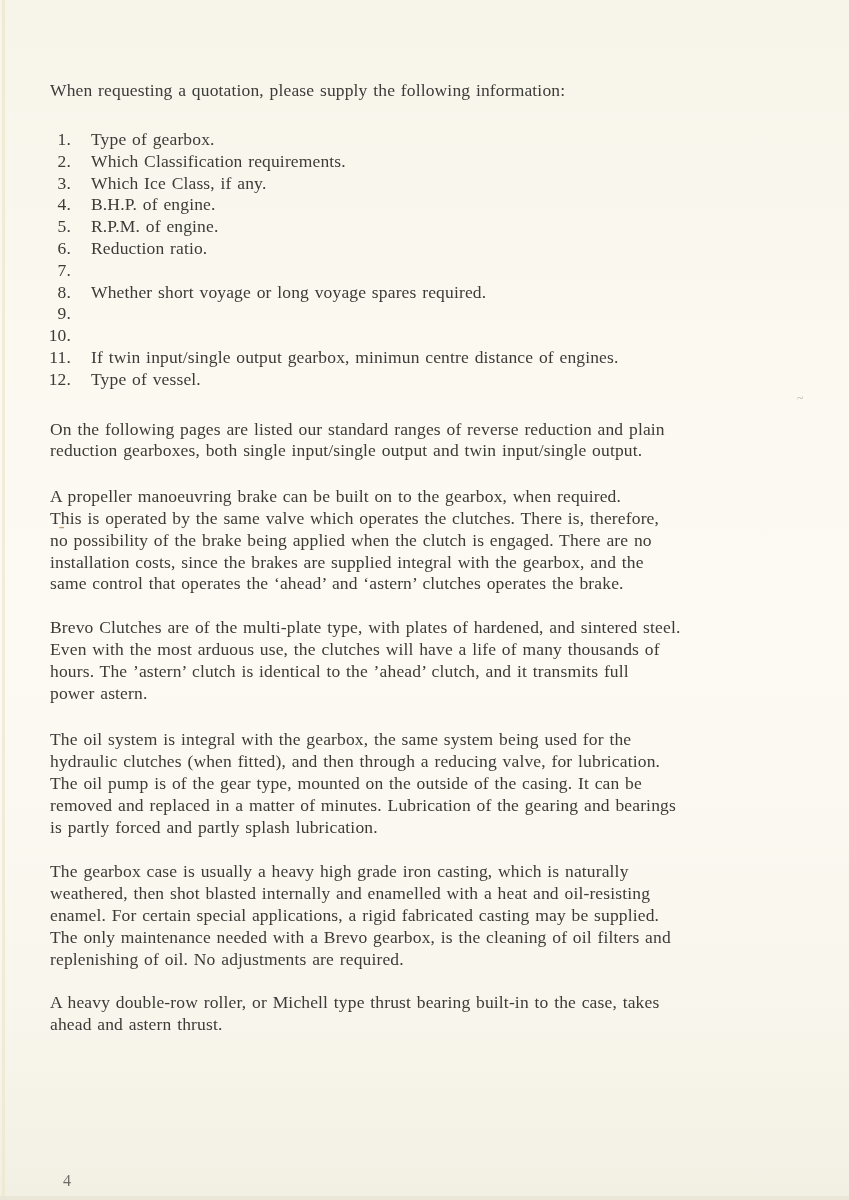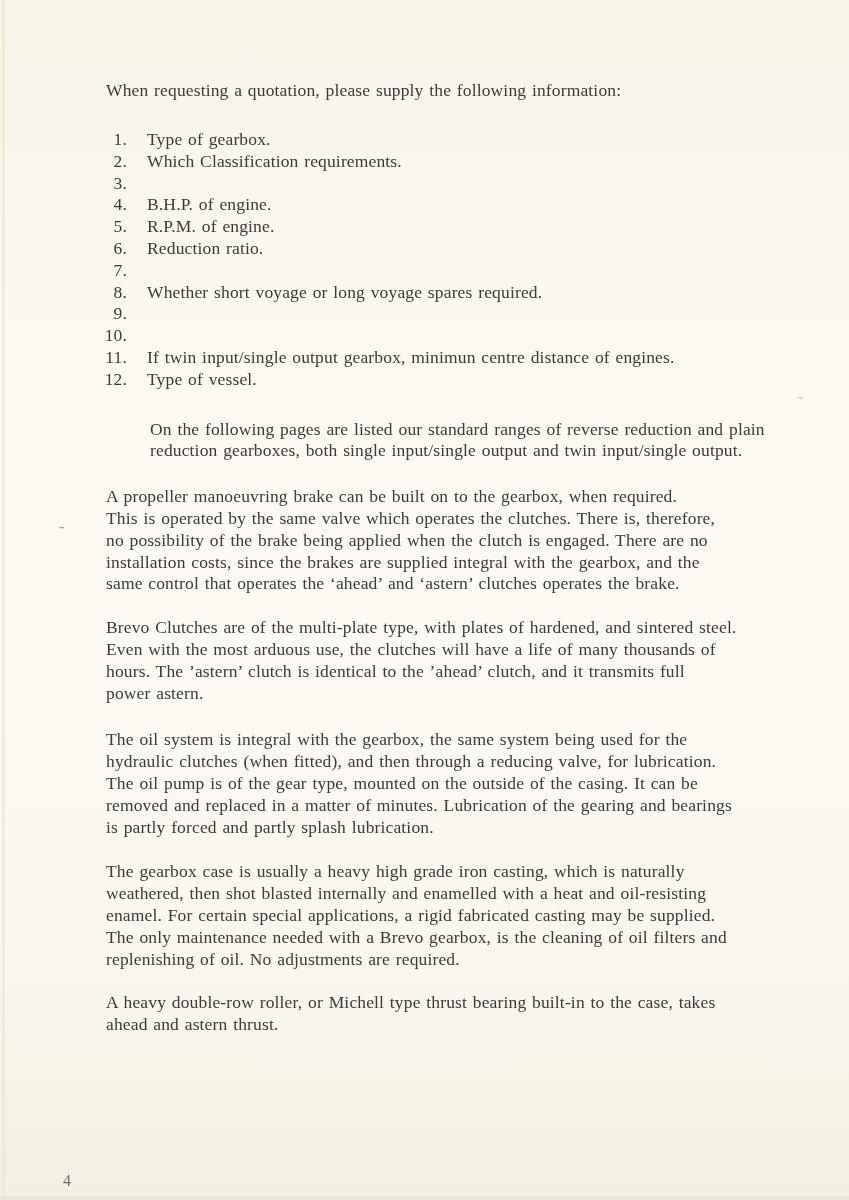--- a/index.html
+++ b/index.html
@@ -31,21 +31,21 @@
     position: absolute;
     left: 0;
     bottom: 0;
     width: 100%;
     height: 4px;
     background: #e7e5d6;
     opacity: 0.8;
   }
   .content {
     position: relative;
-    padding: 79px 40px 0 106px;
+    padding: 79px 40px 0 50px;
     width: 699px;
   }
   .intro {
     margin: 0 0 28px 0;
     font-size: 17.5px;
     line-height: 22px;
     letter-spacing: 0.15px;
     word-spacing: 1.2px;
   }
   .qlist {
@@ -70,21 +70,21 @@
     white-space: pre-line;
   }
   .para {
     margin: 0;
     font-size: 17.5px;
     line-height: 21.8px;
     letter-spacing: 0.15px;
     word-spacing: 1.2px;
     white-space: pre-line;
   }
-  .para.p-following  { margin-top: 28px; margin-left: 44px; }
+  .para.p-following  { margin-top: 28px; }
   .para.p-brake      { margin-top: 24px; }
   .para.p-clutches   { margin-top: 22px; }
   .para.p-oil        { margin-top: 25px; }
   .para.p-case       { margin-top: 23px; }
   .para.p-thrust     { margin-top: 22px; }
   .margin-dash {
     position: absolute;
     left: 59px;
     top: 518px;
     font-size: 16px;
@@ -122,20 +122,21 @@
       <div class="li">
         <span class="num">1.</span>
         <span class="txt">Type of gearbox.</span>
       </div>
       <div class="li">
         <span class="num">2.</span>
         <span class="txt">Which Classification requirements.</span>
       </div>
       <div class="li">
         <span class="num">3.</span>
+        <span class="txt">Which Ice Class, if any.</span>
       </div>
       <div class="li">
         <span class="num">4.</span>
         <span class="txt">B.H.P. of engine.</span>
       </div>
       <div class="li">
         <span class="num">5.</span>
         <span class="txt">R.P.M. of engine.</span>
       </div>
       <div class="li">

